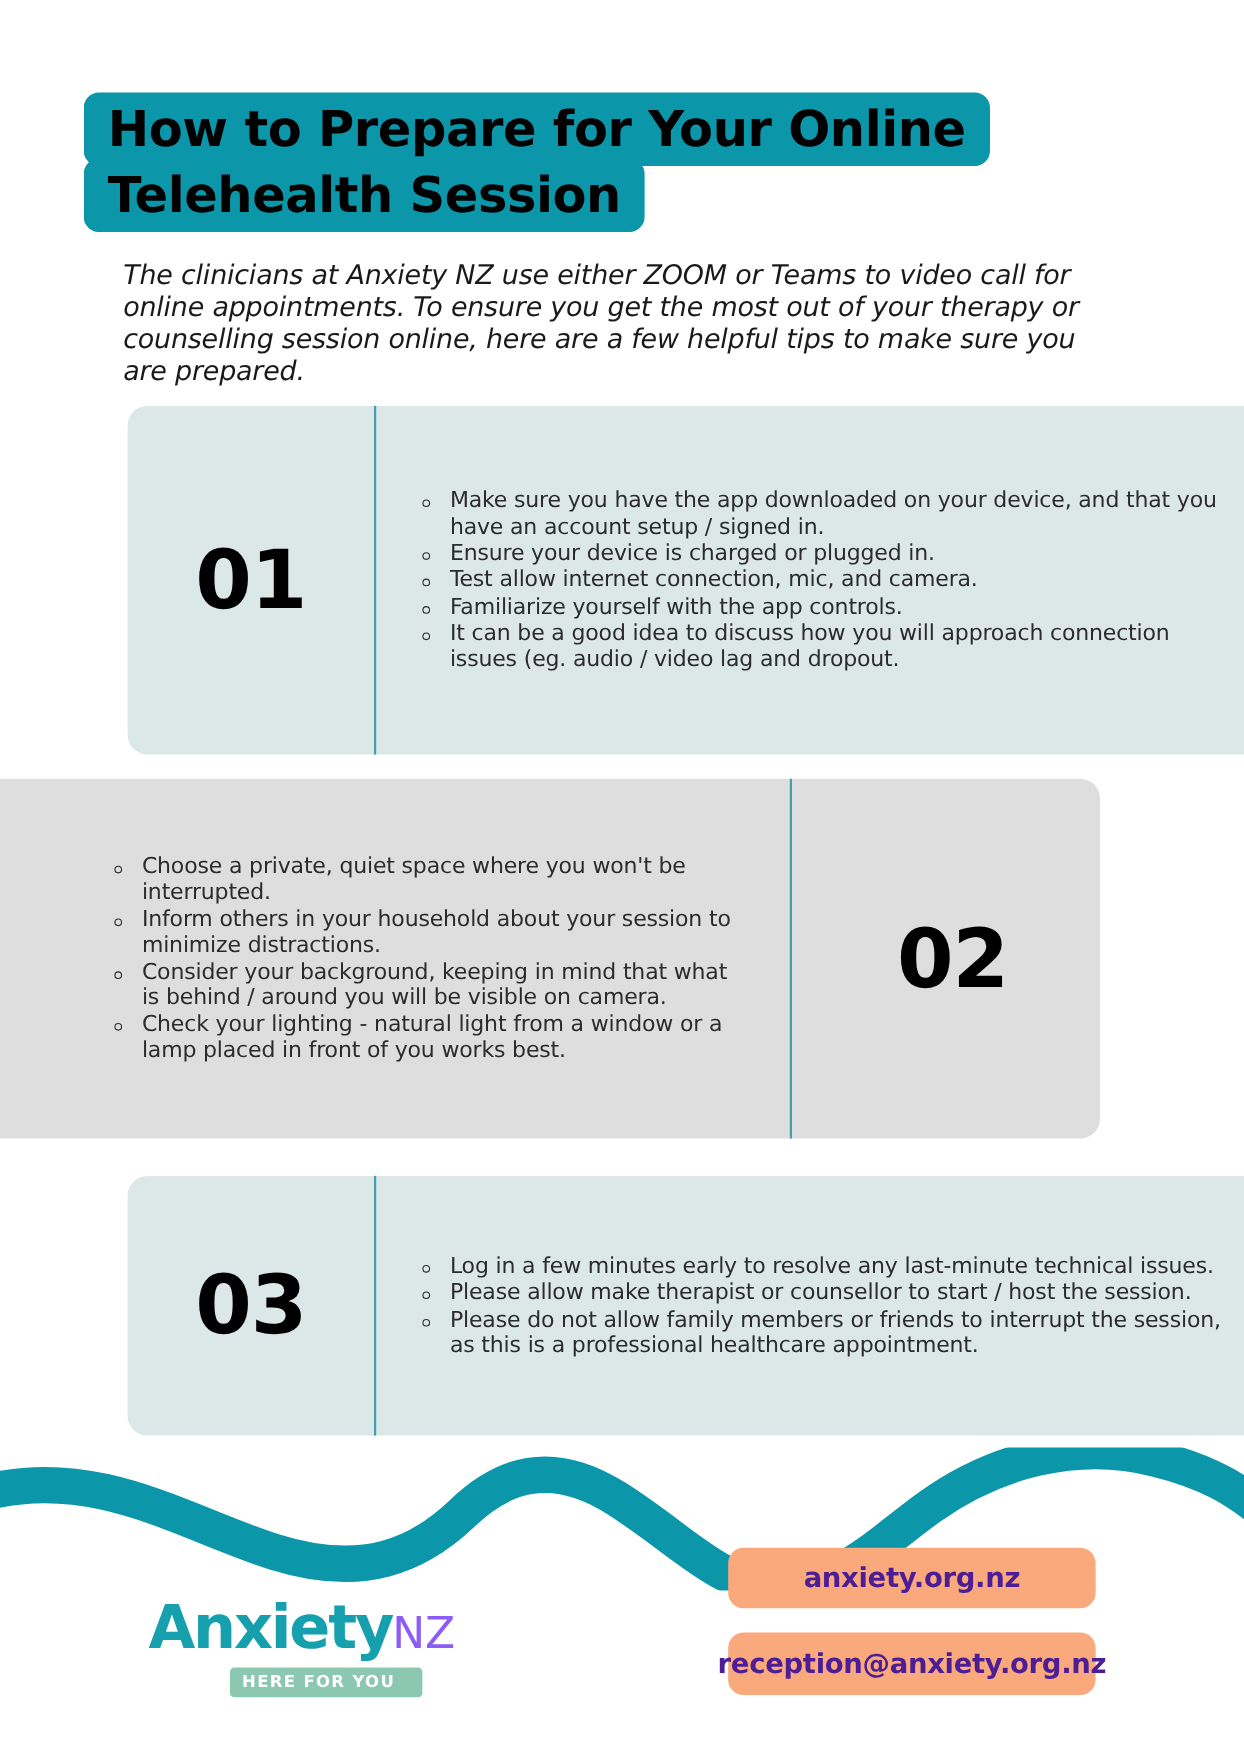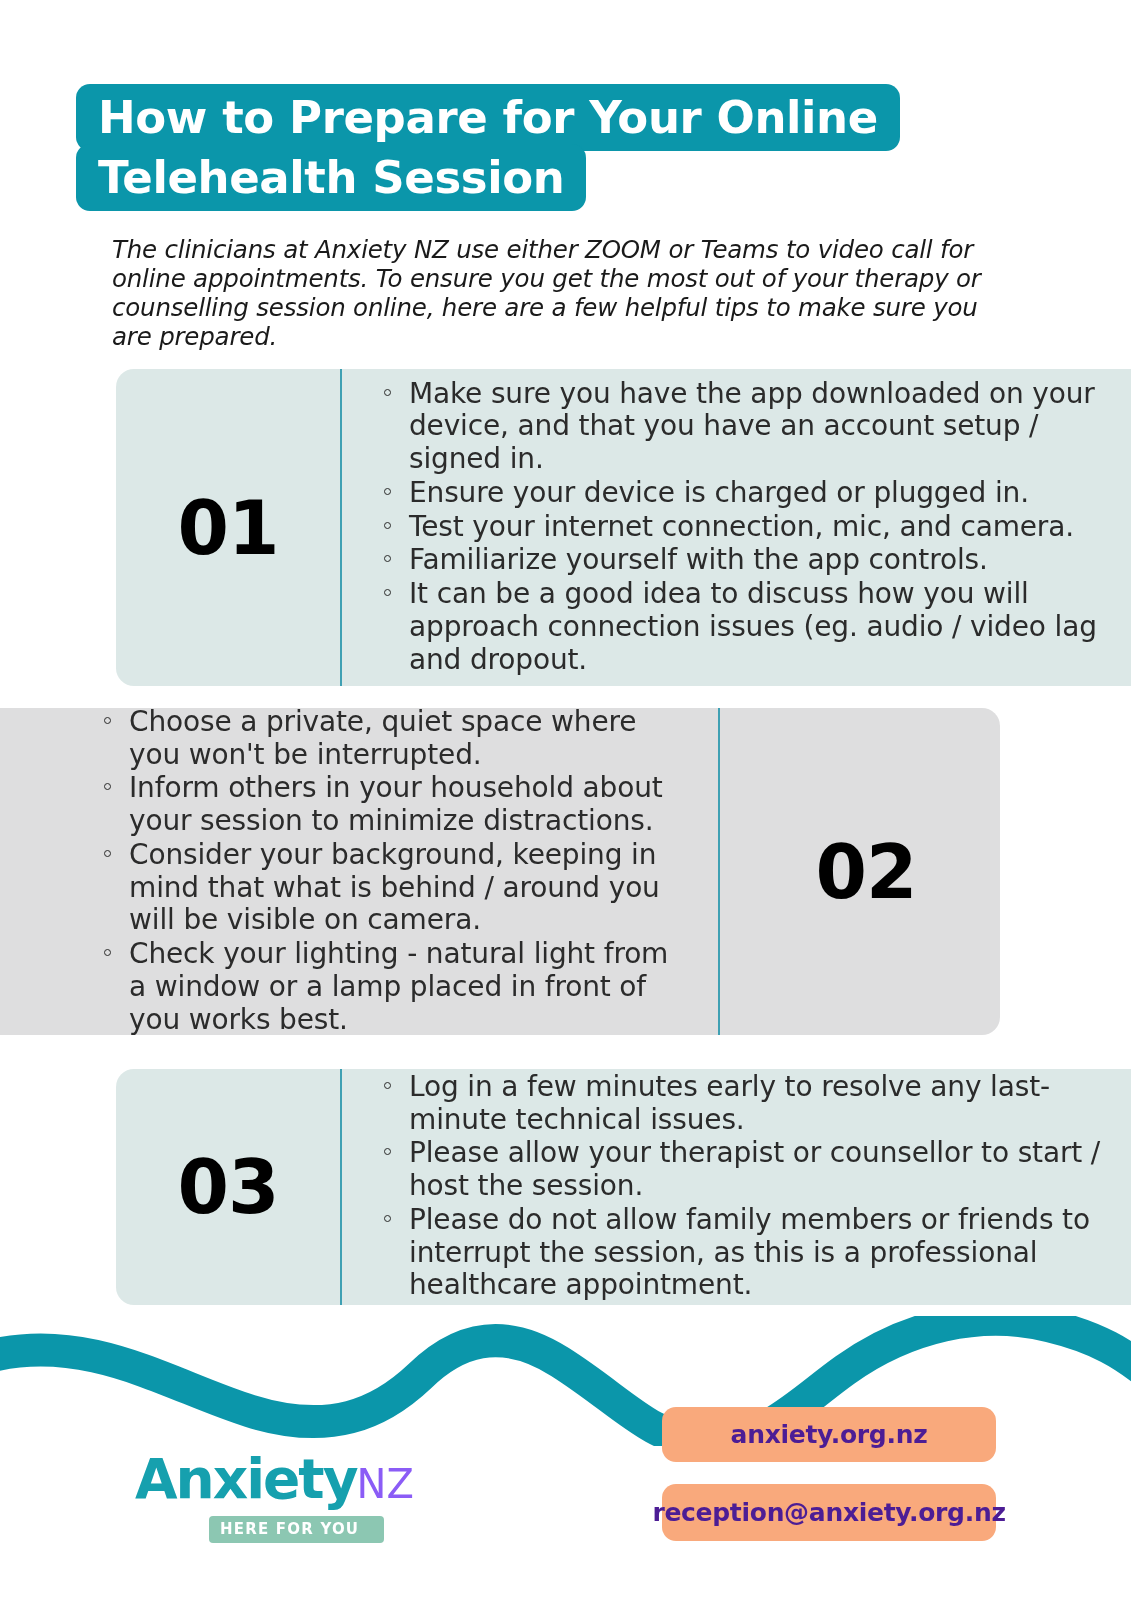--- a/index.html
+++ b/index.html
@@ -15,21 +15,21 @@
   
   .title-wrap{
     position:absolute;left:76px;top:88px;width:900px;
   }
   .title-text{
     display:inline;
     font-family:"DejaVu Sans","Liberation Sans",sans-serif;
     font-weight:bold;
     font-size:45px;
     line-height:1.33;
-    color:#ffffff;
+    color:#000000;
     background:#0b96aa;
     padding:7px 22px;
     border-radius:14px;
     -webkit-box-decoration-break:clone;
     box-decoration-break:clone;
     letter-spacing:-0.4px;
   }
 
   
   .intro{
@@ -86,21 +86,21 @@
   .list-cell{
     flex:1 1 auto;
     display:flex;
     align-items:center;
     box-sizing:border-box;
   }
 
   ul.bullets{
     margin:0;padding:0;list-style:none;
     font-family:"DejaVu Sans","Liberation Sans",sans-serif;
-    font-size:28px;
+    font-size:20px;
     line-height:1.17;
     color:#2b2b2b;
     letter-spacing:-0.15px;
   }
   ul.bullets li{
     position:relative;
     padding-left:29px;
     margin:0 0 1px 0;
   }
   ul.bullets li::before{
@@ -186,21 +186,21 @@
 
   <div class="card card-mint card-01">
     <div class="num-cell">
       <span class="num">01</span>
     </div>
     <div class="divider"></div>
     <div class="list-cell">
       <ul class="bullets">
         <li>Make sure you have the app downloaded on your device, and that you have an account setup / signed in.</li>
         <li>Ensure your device is charged or plugged in.</li>
-        <li>Test your internet connection, mic, and camera.</li>
+        <li>Test allow internet connection, mic, and camera.</li>
         <li>Familiarize yourself with the app controls.</li>
         <li>It can be a good idea to discuss how you will approach connection issues (eg. audio / video lag and dropout.</li>
       </ul>
     </div>
   </div>
 
   <div class="card card-grey card-02">
     <div class="list-cell">
       <ul class="bullets">
         <li>Choose a private, quiet space where you won't be interrupted.</li>
@@ -216,21 +216,21 @@
   </div>
 
   <div class="card card-mint card-03">
     <div class="num-cell">
       <span class="num">03</span>
     </div>
     <div class="divider"></div>
     <div class="list-cell">
       <ul class="bullets">
         <li>Log in a few minutes early to resolve any last-minute technical issues.</li>
-        <li>Please allow your therapist or counsellor to start / host the session.</li>
+        <li>Please allow make therapist or counsellor to start / host the session.</li>
         <li>Please do not allow family members or friends to interrupt the session, as this is a professional healthcare appointment.</li>
       </ul>
     </div>
   </div>
 
   <div class="wave">
     <svg width="1131" height="130" viewBox="0 0 1131 130" xmlns="http://www.w3.org/2000/svg" preserveAspectRatio="none">
       <path d="M -10 40 C 90 16, 170 70, 250 95 C 330 120, 380 98, 420 60 C 455 26, 500 8, 560 46 C 620 84, 650 122, 700 126 C 760 131, 800 86, 845 54 C 905 11, 980 -8, 1050 10 C 1100 22, 1125 40, 1141 52" fill="none" stroke="#0b96aa" stroke-width="33" stroke-linecap="round"></path>
     </svg>
   </div>

